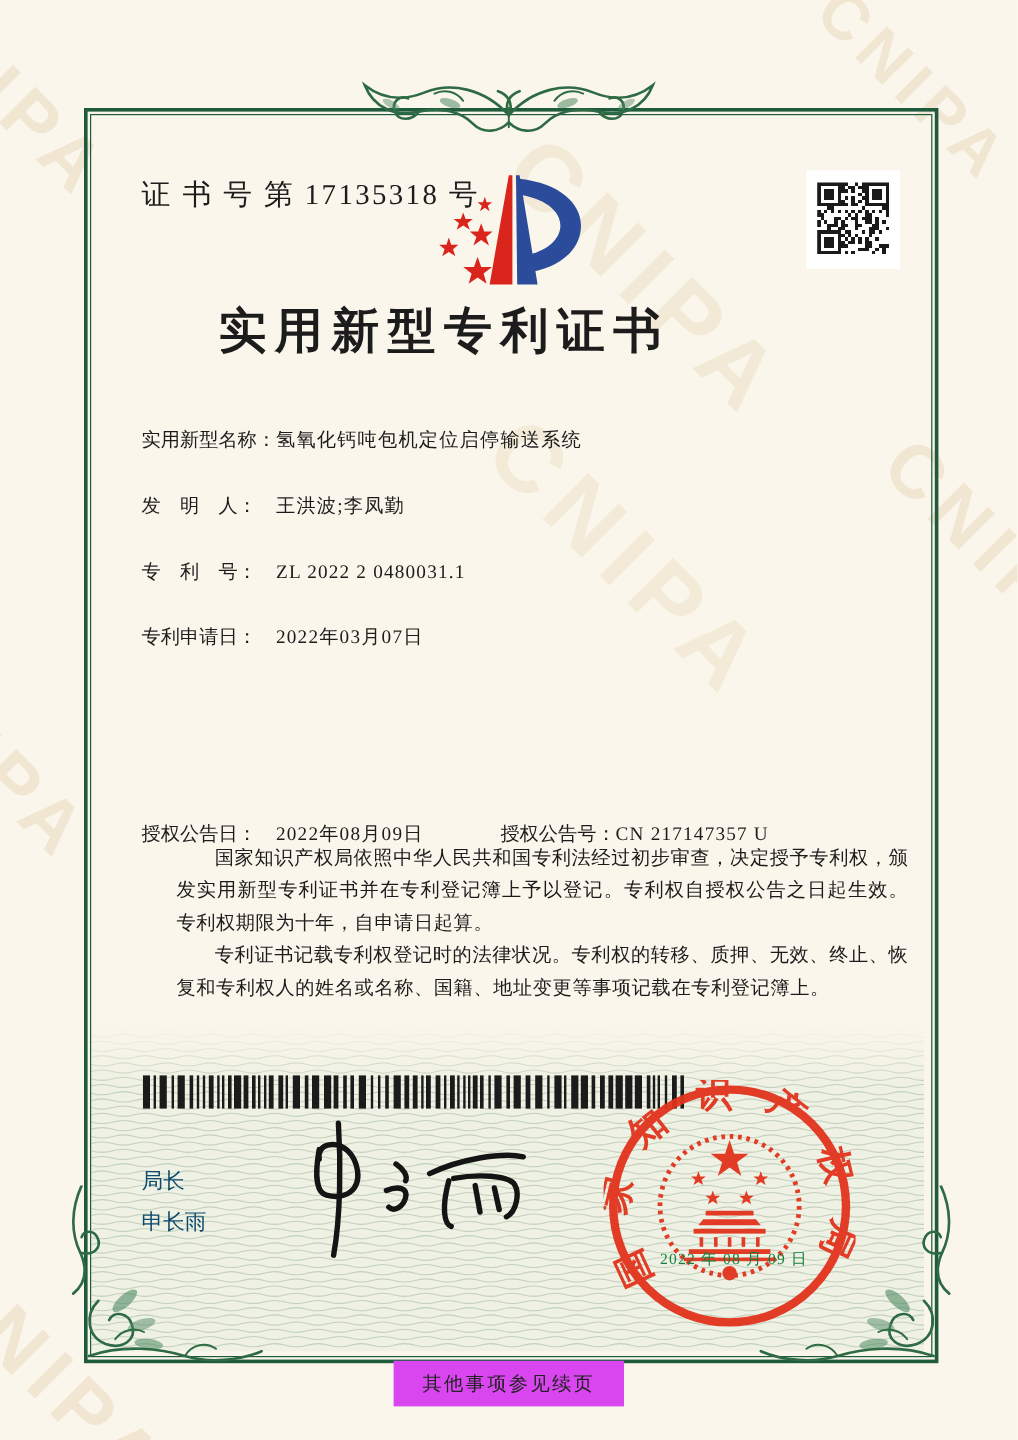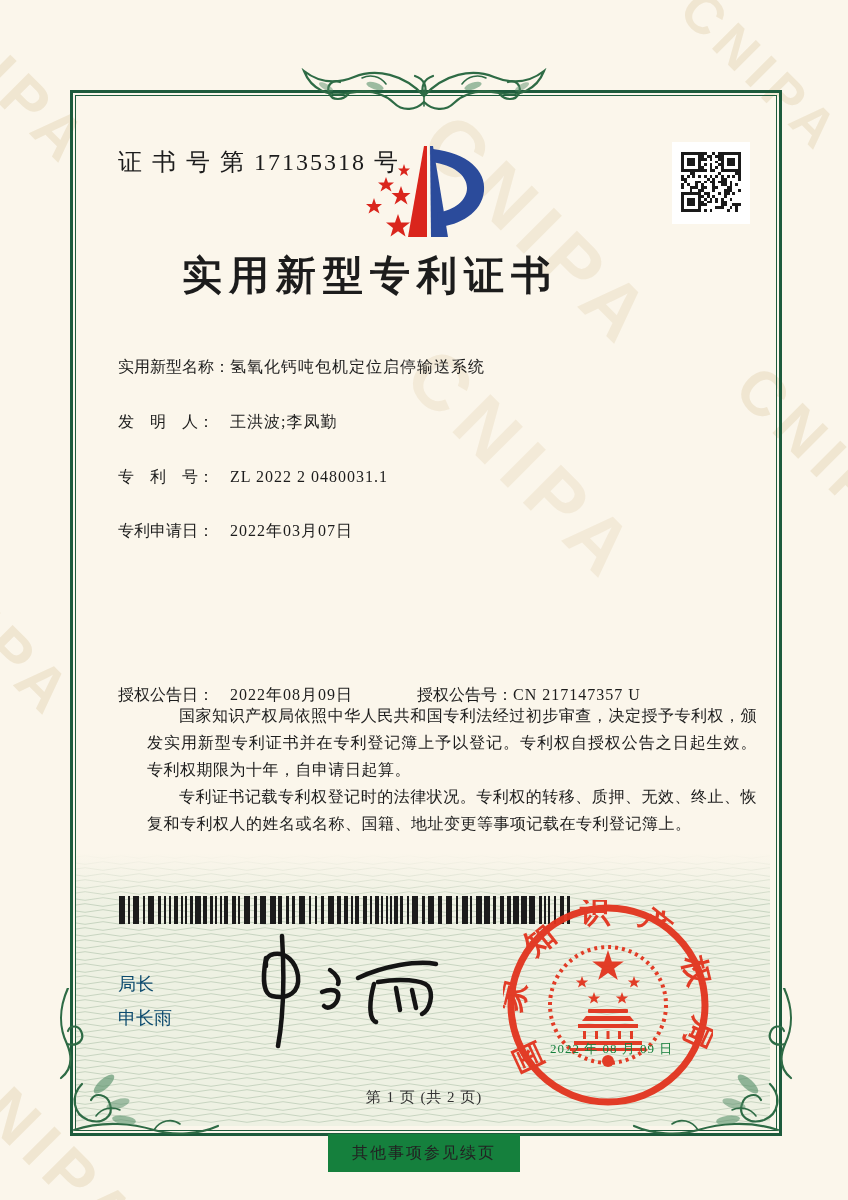--- a/index.html
+++ b/index.html
@@ -47,21 +47,21 @@
   .sig-label{position:absolute;left:118px;z-index:4;font-size:18px;
              font-family:"Liberation Sans","DejaVu Sans",sans-serif;color:#0c4a6e;}
   .sig-title{top:972px;}
   .sig-name{top:1006px;}
   .signature{position:absolute;left:238px;top:918px;z-index:5;}
   .seal{position:absolute;left:503px;top:900px;z-index:5;opacity:.95;}
   .seal-date{position:absolute;left:550px;top:1040px;z-index:6;font-size:13px;
              letter-spacing:1px;color:#15803d;}
   .page-info{position:absolute;left:0;top:1088px;width:848px;text-align:center;
              font-size:15px;letter-spacing:1px;z-index:4;color:#333;}
-  .cont-box{position:absolute;left:328px;top:1134px;width:192px;height:38px;background:#15803d;
+  .cont-box{position:absolute;left:328px;top:1134px;width:192px;height:38px;background:#d946ef;
             z-index:4;display:flex;align-items:center;justify-content:center;}
   .cont-box span{font-size:16px;letter-spacing:2px;color:#222;}
 </style>
 </head>
 <body>
 
 <div class="page">
 
   <div class="wm wm1">CNIPA</div>
   <div class="wm wm2">CNIPA</div>
@@ -539,18 +539,17 @@
       <rect x="-1.5" y="26" width="3" height="8"></rect>
         <rect x="10" y="26" width="3" height="8"></rect>
       <rect x="22" y="26" width="3" height="8"></rect>
       <rect x="-34" y="36" width="68" height="4"></rect>
       <rect x="-38" y="43" width="76" height="3"></rect>
       <circle cy="56" r="6"></circle>
     </g>
   </svg>
   <div class="seal-date">2022 年 08 月 09 日</div>
 
-  <div class="page-info">第 1 页 (共 2 页)</div>
   <div class="cont-box">
     <span>其他事项参见续页</span>
   </div>
 
 </div>
 
 </body></html>

